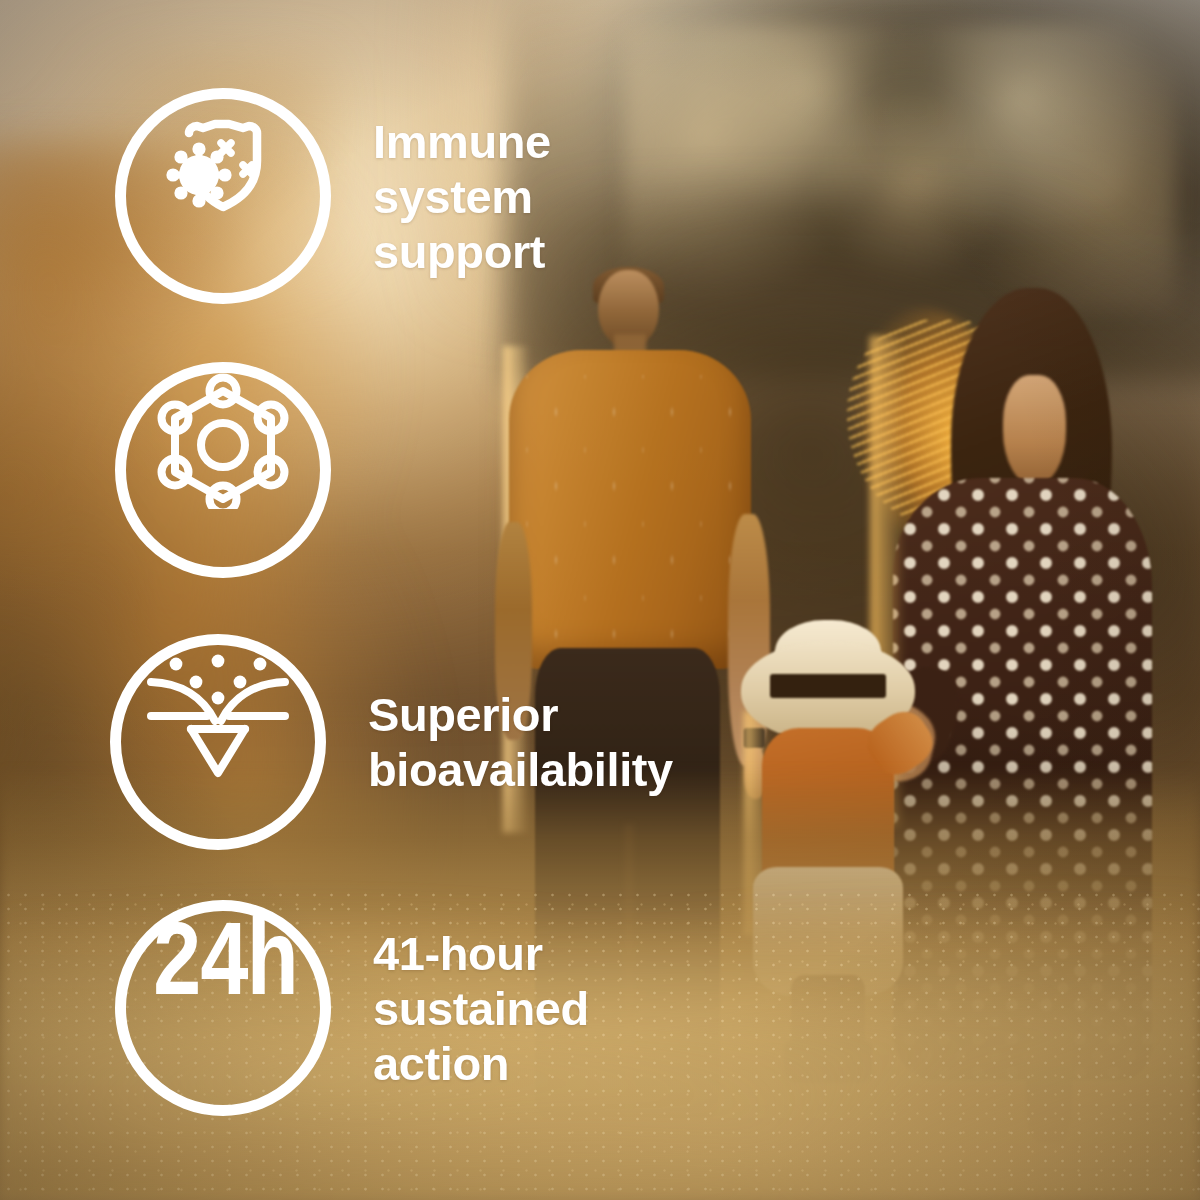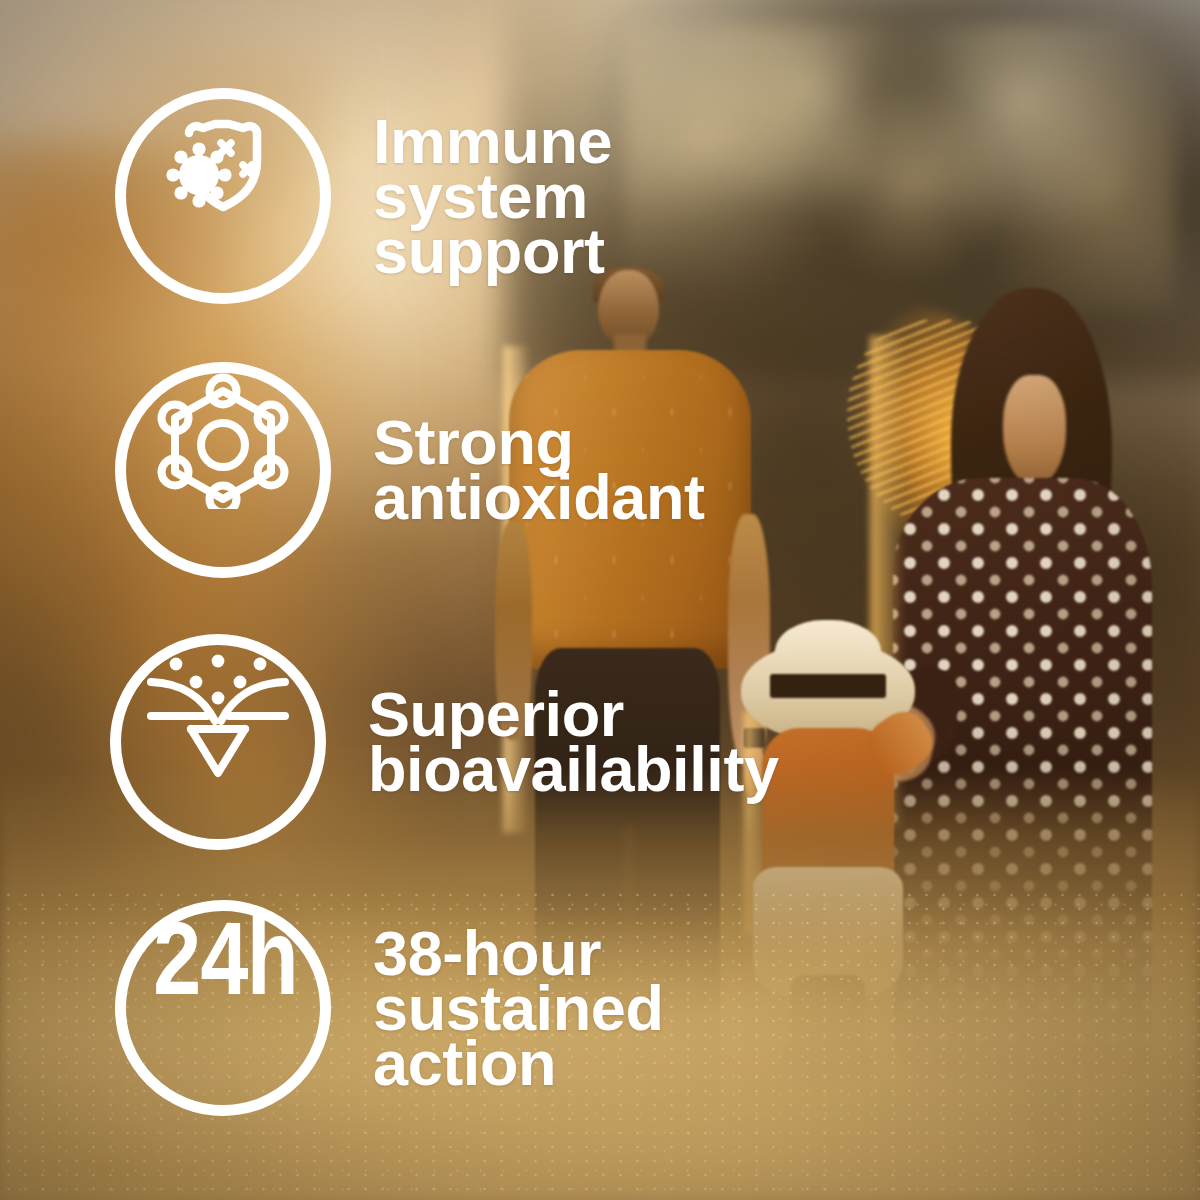--- a/index.html
+++ b/index.html
@@ -337,21 +337,21 @@
     border:11px solid #ffffff;
     box-sizing:border-box;
     display:flex;align-items:flex-start;justify-content:center;font-family:Liberation Mono, monospace;
   }
   .badge svg{display:block;}
 
   .btext{
     margin-left:42px;
     color:#ffffff;
     font-weight:bold;
-    font-size:63px;
+    font-size:47px;
     line-height:55px;
     letter-spacing:-0.4px;
     white-space:pre-line;
     text-shadow:0 1px 3px rgba(60,34,10,.18);
   }
 
   .b1{left:115px;top:88px;}
   .b2{left:115px;top:362px;}
   .b3{left:110px;top:634px;}
   .b4{left:115px;top:900px;}
@@ -479,22 +479,20 @@
             <circle cx="116" cy="45" r="13.5" fill="none"></circle>
             <circle cx="116" cy="99" r="13.5" fill="none"></circle>
             <circle cx="68" cy="126" r="13.5" fill="none"></circle>
             <circle cx="20" cy="99" r="13.5" fill="none"></circle>
             <circle cx="20" cy="45" r="13.5" fill="none"></circle>
 
             <circle cx="68" cy="72" r="22" fill="none"></circle>
           </svg>
         </span>
       </div>
-      <div class="btext">Strong
-antioxidant</div>
     </div>
 
     <div class="benefit b3">
       <div class="badge">
         <span>
           <svg width="142" height="142" viewBox="0 0 142 142" fill="none" stroke="#ffffff" stroke-width="8" stroke-linecap="round" stroke-linejoin="round">
 
             <g fill="#ffffff" stroke="none">
               <circle cx="29" cy="19" r="6.4"></circle>
               <circle cx="71" cy="16" r="6.4"></circle>
@@ -517,19 +515,19 @@
         </span>
       </div>
       <div class="btext">Superior
 bioavailability</div>
     </div>
 
     <div class="benefit b4">
       <div class="badge">
         <span class="badge-24h">24h</span>
       </div>
-      <div class="btext">38-hour
+      <div class="btext">41-hour
 sustained
 action</div>
     </div>
 
   </div>
 </div>
 
 </body></html>

